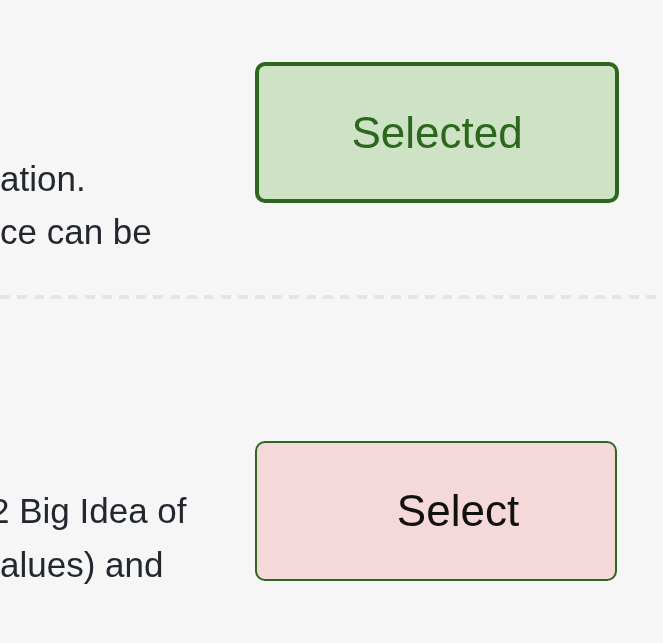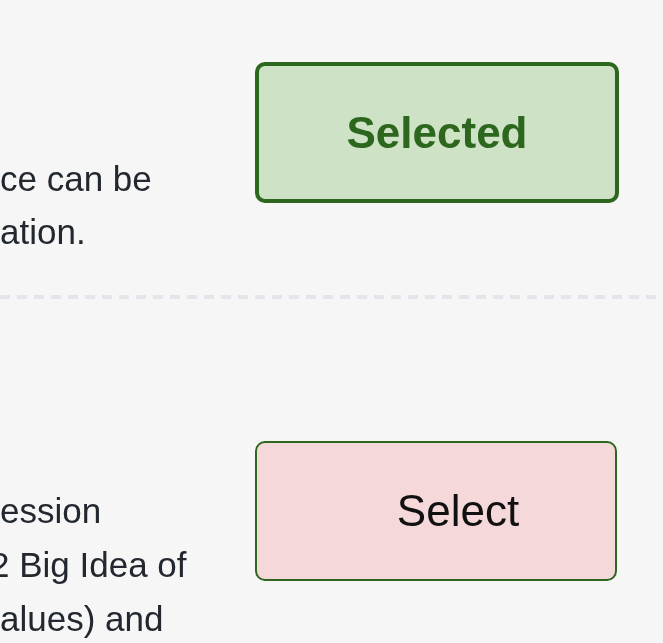--- a/index.html
+++ b/index.html
@@ -36,21 +36,21 @@
     font-size: 44px;
     cursor: pointer;
     padding: 0;
   }
   .btn-selected {
     left: 255px; top: 62px;
     width: 364px; height: 141px;
     background: #cee2c6;
     border: 4px solid #2d671e;
     color: #2d671e;
-    font-weight: bold;
+    font-weight: normal;
     font-family: "Liberation Sans", sans-serif;
   }
   .btn-select {
     left: 255px; top: 441px;
     width: 362px; height: 140px;
     background: #f5d9da;
     border: 2px solid #2d671e;
     color: #111111;
     font-weight: normal;
     font-family: "Liberation Sans", sans-serif;
@@ -66,29 +66,28 @@
       transparent 10px, transparent 17px
     );
   }
 </style>
 </head>
 <body>
 
 <div class="canvas">
 
   <div class="desc desc-top">
+    <span class="line">ation.</span>
     <span class="line">ce can be</span>
-    <span class="line">ation.</span>
   </div>
 
   <button class="btn btn-selected" type="button">Selected</button>
 
   <div class="divider"></div>
 
   <div class="desc desc-bottom">
-    <span class="line">ession</span>
     <span class="line line-clipped">2 Big Idea of</span>
     <span class="line">alues) and</span>
   </div>
 
   <button class="btn btn-select" type="button">Select</button>
 
 </div>
 
 </body></html>

